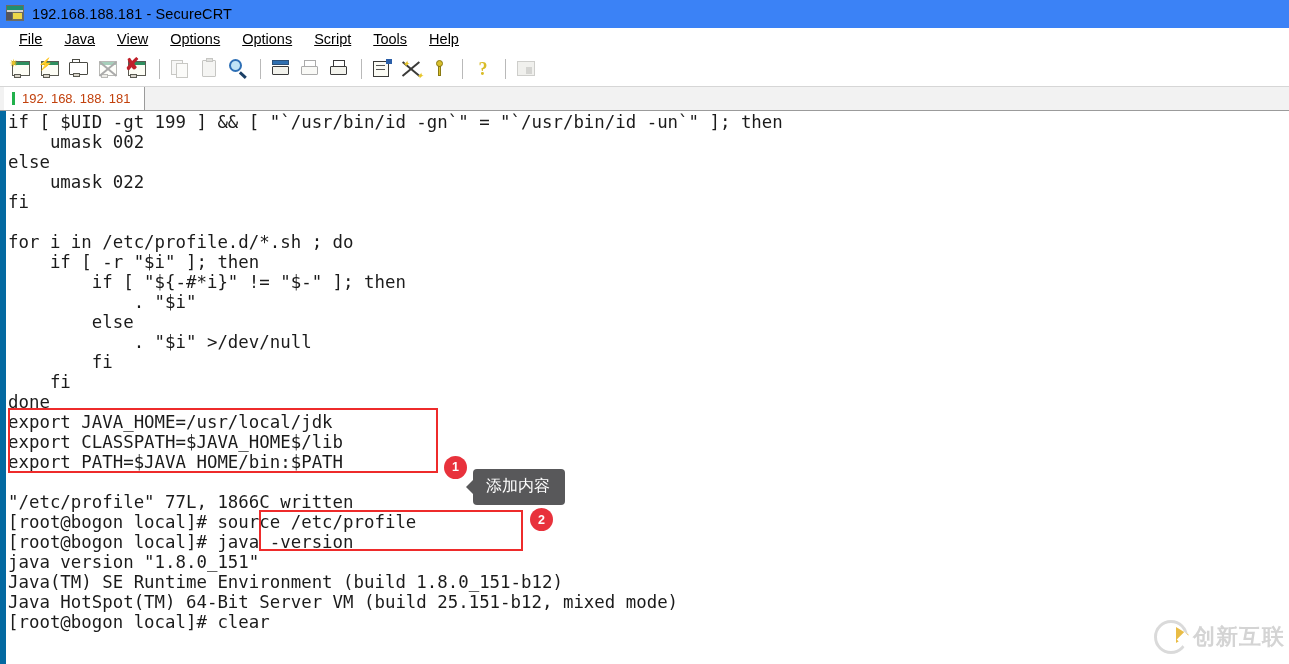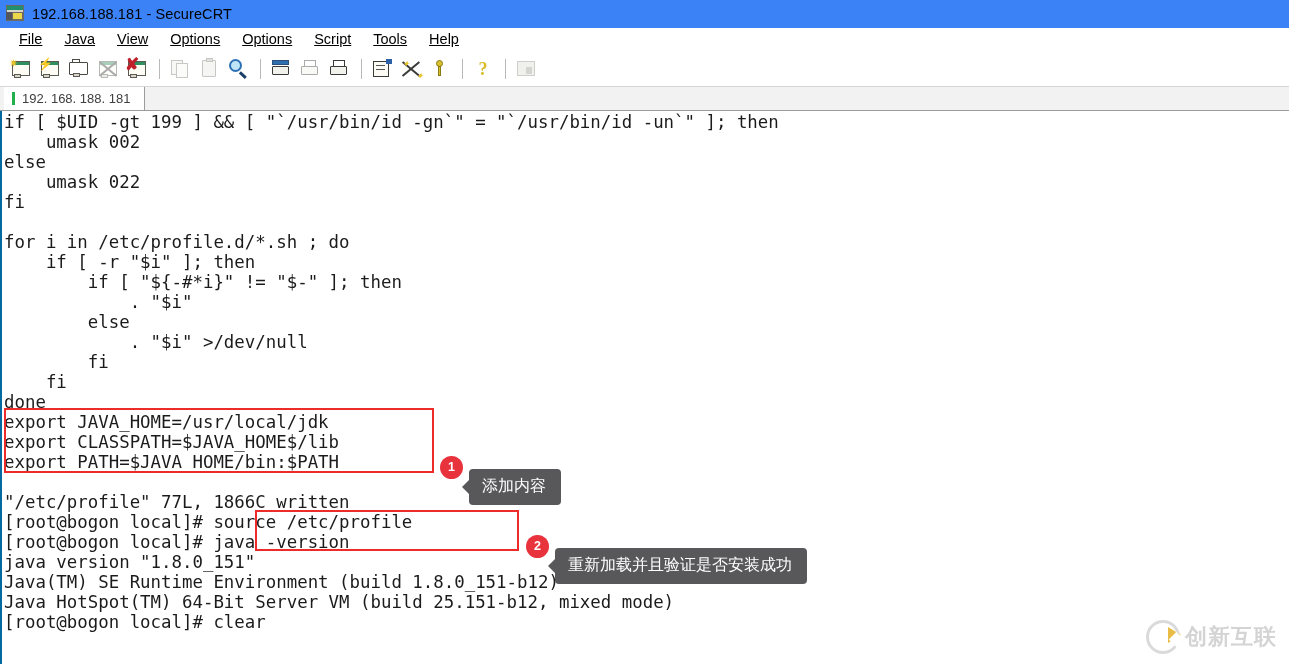--- a/index.html
+++ b/index.html
@@ -120,40 +120,40 @@
   .tabbar{
     height:24px;background:#f2f2f2;
     border-bottom:1px solid #9b9b9b;
     display:flex;align-items:stretch;
     box-sizing:border-box;
     padding-left:4px;
   }
   .tab{
     display:flex;align-items:center;
     padding:0 14px 0 8px;
-    font-size:13px;color:#404040;
+    font-size:13px;color:#c2410c;
     background:#f2f2f2;
     border-right:1px solid #c8c8c8;
     white-space:nowrap;cursor:default;
   }
   .tab.active{
     background:#ffffff;
     border-right:1px solid #9b9b9b;
   }
   .tabdot{
     width:3px;height:13px;background:#21b14c;
     margin-right:7px;flex:0 0 auto;
   }
 
   
   .terminal{
     position:relative;
     height:calc(664px - 28px - 23px - 36px - 24px);
     background:#ffffff;
-    border-left:2px solid #0369a1;
+    border-left:6px solid #0369a1;
     box-sizing:border-box;
     overflow:hidden;
   }
   .term-pre{
     margin:0;
     padding:1px 0 0 2px;
     font-family:"DejaVu Sans Mono","Liberation Mono",monospace;
     font-size:17.4px;
     line-height:20px;
     color:#1b1b1b;
@@ -197,21 +197,21 @@
   .ctip:before{
     content:"";position:absolute;
     left:-7px;top:50%;margin-top:-7px;
     border-top:7px solid transparent;
     border-bottom:7px solid transparent;
     border-right:7px solid #58585a;
   }
 
   
   .watermark{
-    position:absolute;right:12px;bottom:10px;
+    position:absolute;right:4px;bottom:10px;
     display:flex;align-items:center;
     opacity:.95;pointer-events:none;
   }
   .wm-logo{
     width:34px;height:34px;border-radius:50%;
     border:3.5px solid #d9d9d9;
     position:relative;box-sizing:border-box;
     margin-right:5px;
   }
   .wm-logo:after{
@@ -388,20 +388,19 @@
 
   <div class="redbox" style="left:253px; top:399px; width:264px; height:41px;"></div>
 
   <div class="callout" style="left:438px; top:318px;">
     <div class="cnum">1</div>
     <div class="ctip">添加内容</div>
   </div>
 
   <div class="callout" style="left:524px; top:397px;">
     <div class="cnum">2</div>
-    <div class="ctip">重新加载并且验证是否安装成功</div>
   </div>
 </div>
 
 <div class="watermark">
   <div class="wm-logo"></div>
   <div class="wm-text">创新互联</div>
 </div>
 
 </body></html>

